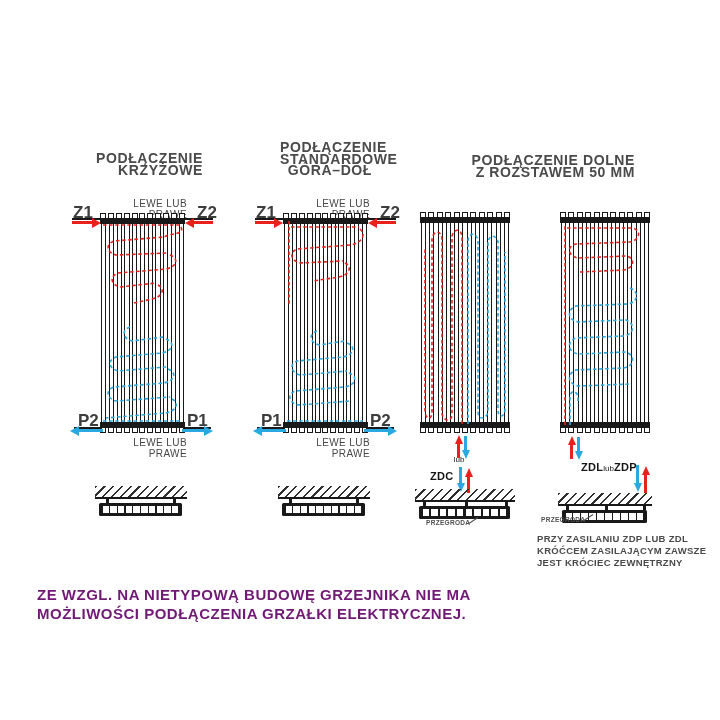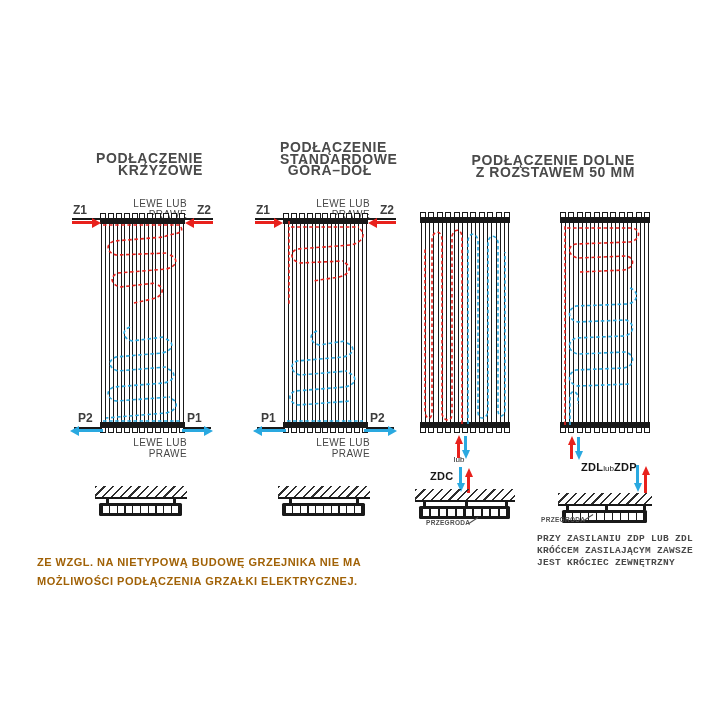--- a/index.html
+++ b/index.html
@@ -3,27 +3,27 @@
 <meta charset="utf-8">
 <style>
   html,body{margin:0;padding:0;background:#fff;}
   .canvas{position:relative;width:720px;height:720px;background:#ffffff;overflow:hidden;
           font-family:"Liberation Sans",sans-serif;color:#3a3a3a;}
   .abs{position:absolute;}
   .pre{white-space:pre-line;}
   .title{font-size:16px;letter-spacing:1.1px;font-weight:700;color:#424242;}
   .colhead{font-size:14px;line-height:11.5px;letter-spacing:.6px;font-weight:700;color:#4a4a4a;text-align:right;}
   .minilabel{font-size:10px;letter-spacing:.4px;font-weight:400;color:#474747;text-align:right;}
-  .portlabel{font-size:12px;font-weight:700;color:#3d3d3d;text-align:right;}
+  .portlabel{font-size:17px;font-weight:700;color:#3d3d3d;text-align:right;}
   .conlabel{font-size:11px;font-weight:700;color:#161616;letter-spacing:.3px;}
   .lub{font-size:8px;font-weight:400;color:#161616;}
   .przegroda{font-size:6.5px;font-weight:700;color:#4f4f4f;letter-spacing:.3px;}
   .przegroda::after{content:"";position:absolute;right:-9px;top:1px;width:11px;height:1.2px;background:#4f4f4f;transform:rotate(-33deg);}
   .note-right{font-size:9.5px;line-height:12px;letter-spacing:.3px;font-weight:700;color:#4a4a4a;}
-  .note-left{font-size:11px;line-height:19px;letter-spacing:.5px;font-weight:700;color:#a16207;}
+  .note-left{font-size:15px;line-height:19px;letter-spacing:.5px;font-weight:700;color:#701a75;margin-top:32px;}
 
   
   .radiator{position:absolute;}
   .caps{position:absolute;left:0;right:0;display:flex;justify-content:space-between;height:6px;}
   .caps.top{top:0}.caps.bottom{bottom:0}
   .cap{width:6px;height:6px;background:#fff;border:1.7px solid #191919;box-sizing:border-box;}
   .hbar{position:absolute;left:0;right:0;height:6px;background:#191919;}
   .hbar.top{top:5px}.hbar.bottom{bottom:5px}
   .tubes{position:absolute;left:1px;right:1px;top:6px;bottom:6px;display:flex;justify-content:space-between;}
   .tube{width:5.2px;box-sizing:border-box;border-left:1.7px solid #191919;border-right:1.7px solid #191919;background:#fff;}
@@ -390,19 +390,19 @@
         <div class="sq"></div>
         <div class="sq"></div>
         <div class="sq"></div>
         <div class="sq"></div>
         <div class="sq"></div>
       </div>
     </div>
   <div class="abs przegroda" style="left:426px;top:519px;">PRZEGRODA</div>
   <div class="abs przegroda" style="left:541px;top:516px;">PRZEGRODA</div>
 
-  <div class="abs note-right pre" style="left:537px;top:533px;width:175px;font-family:Liberation Mono, monospace;">PRZY ZASILANIU ZDP LUB ZDL
+  <div class="abs note-right pre" style="left:537px;top:533px;width:175px;">PRZY ZASILANIU ZDP LUB ZDL
 KRÓĆCEM ZASILAJĄCYM ZAWSZE
 JEST KRÓCIEC ZEWNĘTRZNY</div>
   <div class="abs note-left pre" style="left:37px;top:553px;width:460px;">ZE WZGL. NA NIETYPOWĄ BUDOWĘ GRZEJNIKA NIE MA
 MOŻLIWOŚCI PODŁĄCZENIA GRZAŁKI ELEKTRYCZNEJ.</div>
 
 </div>
 
 </body></html>

